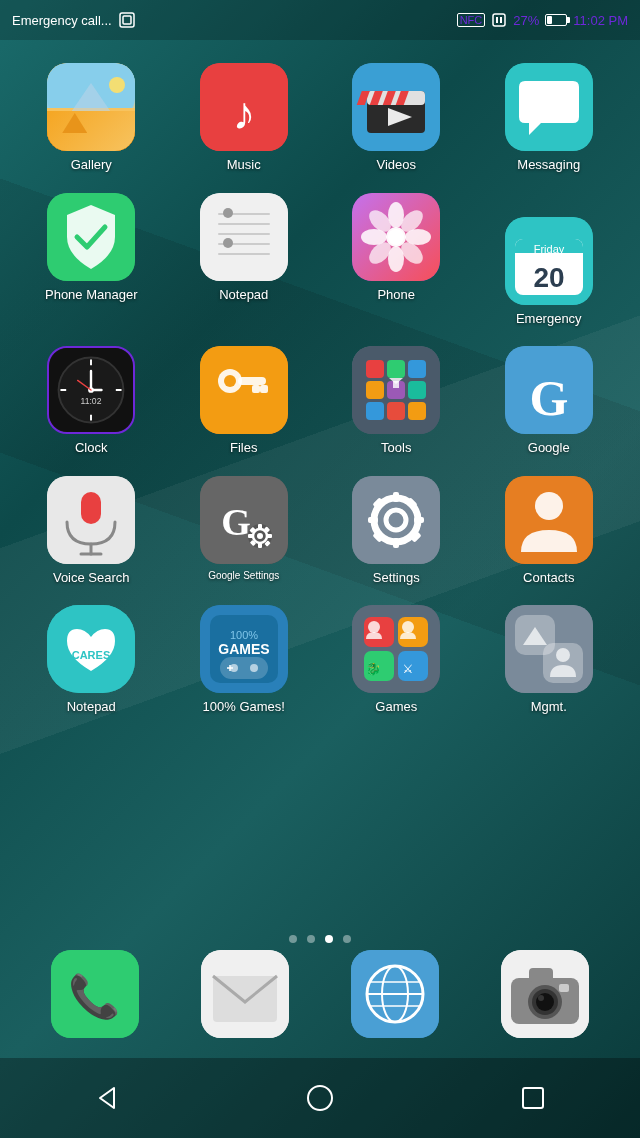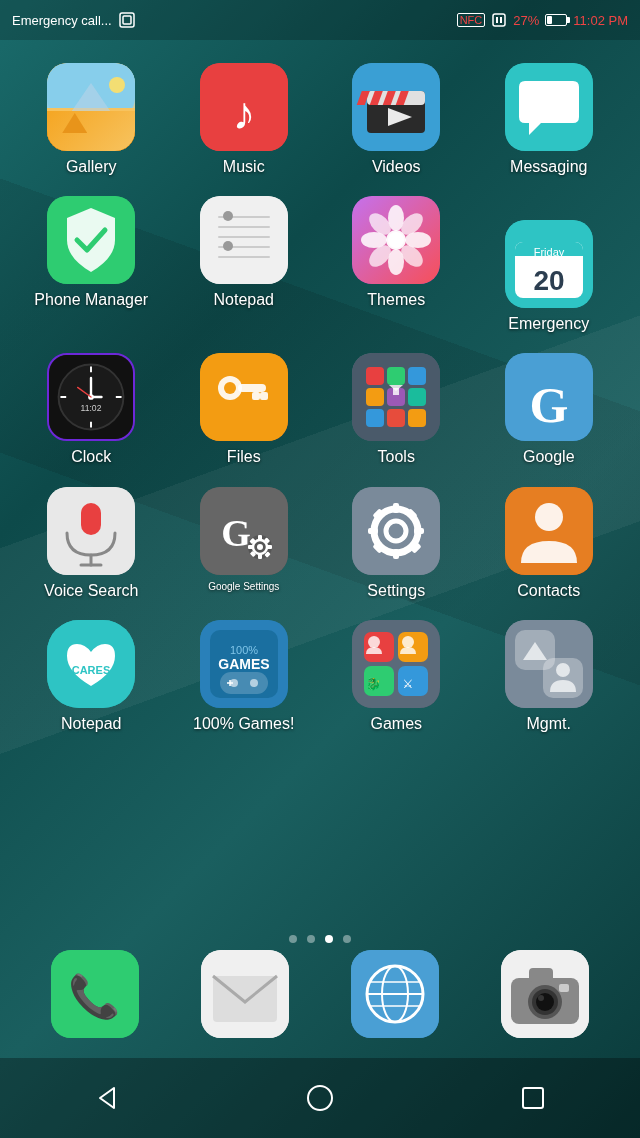--- a/index.html
+++ b/index.html
@@ -38,21 +38,21 @@
     }
     .status-left {
       color: white;
       font-size: 13px;
       font-weight: 500;
       display: flex;
       align-items: center;
       gap: 6px;
     }
     .status-right {
-      color: #ef4444;
+      color: #6d28d9;
       font-size: 13px;
       font-weight: 500;
       display: flex;
       align-items: center;
       gap: 6px;
     }
     .battery-outline {
       width: 22px;
       height: 12px;
       border: 1.5px solid white;
@@ -112,21 +112,21 @@
       display: flex;
       align-items: center;
       justify-content: center;
       margin-bottom: 6px;
       position: relative;
       overflow: hidden;
     }
 
     .app-label {
       color: white;
-      font-size: 16px;
+      font-size: 13px;
       text-align: center;
       text-shadow: 0 1px 3px rgba(0,0,0,0.7);
       line-height: 1.2;
     }
 
     
     .dock {
       position: absolute;
       bottom: 90px;
       left: 0;
@@ -486,21 +486,21 @@
           <ellipse cx="44" cy="66" rx="8" ry="13" fill="white" opacity="0.85"></ellipse>
           <ellipse cx="22" cy="44" rx="13" ry="8" fill="white" opacity="0.85"></ellipse>
           <ellipse cx="66" cy="44" rx="13" ry="8" fill="white" opacity="0.85"></ellipse>
           <ellipse cx="28" cy="28" rx="8" ry="13" fill="white" opacity="0.7" transform="rotate(-45 28 28)"></ellipse>
           <ellipse cx="60" cy="60" rx="8" ry="13" fill="white" opacity="0.7" transform="rotate(-45 60 60)"></ellipse>
           <ellipse cx="60" cy="28" rx="8" ry="13" fill="white" opacity="0.7" transform="rotate(45 60 28)"></ellipse>
           <ellipse cx="28" cy="60" rx="8" ry="13" fill="white" opacity="0.7" transform="rotate(45 28 60)"></ellipse>
           <circle cx="44" cy="44" r="8" fill="white"></circle>
         </svg>
       </div>
-      <span class="app-label">Themes</span>
+      <span class="app-label">Phone</span>
     </div>
 
     <div class="app-item">
       <div class="app-icon icon-calendar">
         <svg width="88" height="88" viewBox="0 0 88 88">
           <rect width="88" height="88" rx="20" fill="#2ec4c4"></rect>
           <rect x="10" y="22" width="68" height="56" rx="8" fill="white"></rect>
           <rect x="10" y="22" width="68" height="26" rx="8" fill="#2ec4c4"></rect>
           <rect x="10" y="36" width="68" height="12" fill="white"></rect>
 

